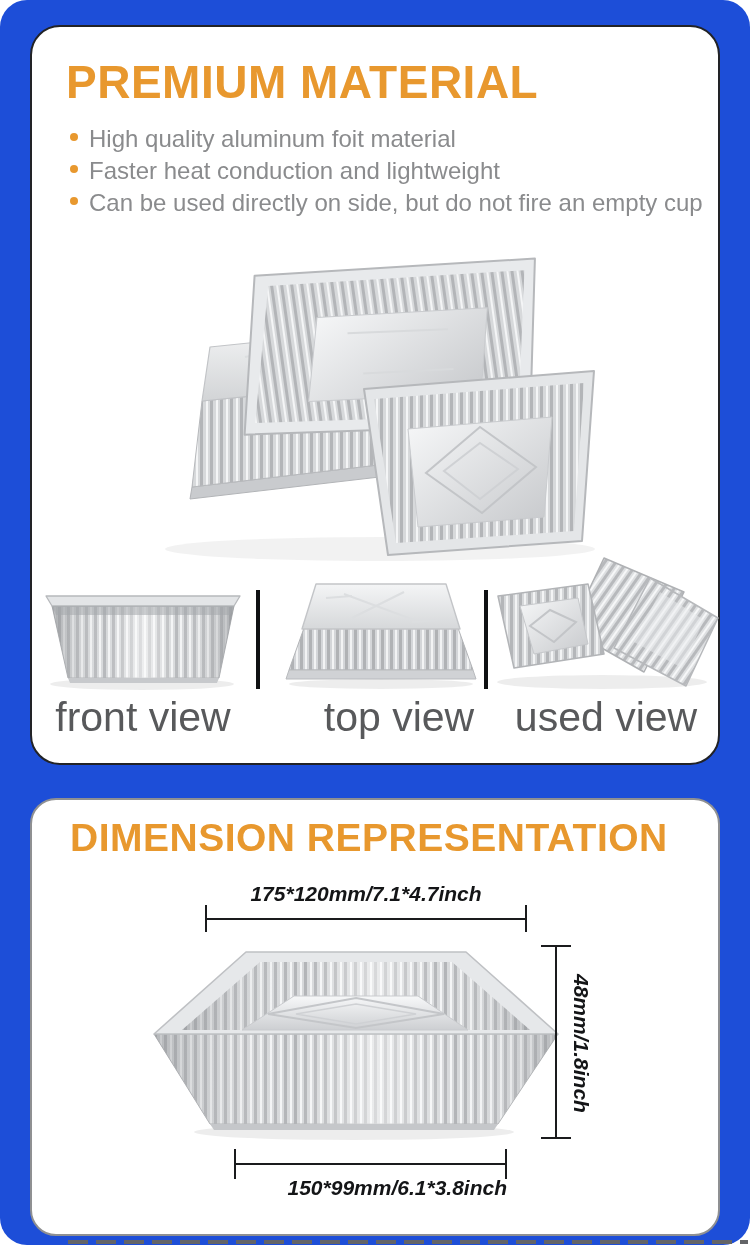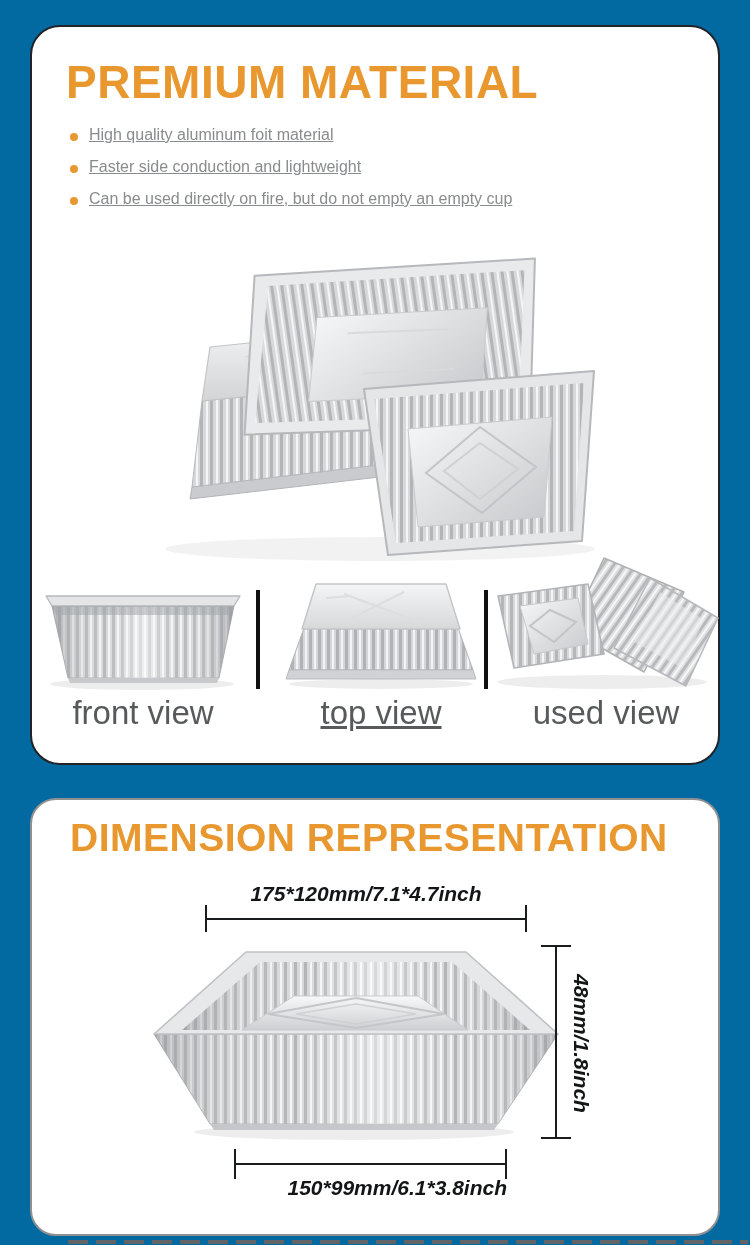--- a/index.html
+++ b/index.html
@@ -1,51 +1,51 @@
 <!DOCTYPE html>
 <html><head>
 <meta charset="utf-8">
 <style>
   * { margin:0; padding:0; box-sizing:border-box; }
   html,body { width:750px; height:1245px; background:#ffffff; overflow:hidden;
               font-family:"Liberation Sans", sans-serif; }
-  .canvas { position:relative; width:750px; height:1245px; background:#0369a1; }
+  .canvas { position:relative; width:750px; height:1245px; background:#1d4ed8;border-radius:27px; }
 
   .card { position:absolute; background:#fff; }
   .card1 { left:30px; top:25px; width:690px; height:740px;
            border:2px solid #222326; border-radius:30px; }
   .card2 { left:30px; top:798px; width:690px; height:438px;
            border:2px solid #8f9092; border-radius:26px; }
 
   .title { position:absolute; color:#E8982E; font-weight:800; line-height:1;
            letter-spacing:0.5px; white-space:nowrap; }
   .t1 { left:34px; top:32px; font-size:46px; }
   .t2 { left:38px; top:18px; font-size:39px; }
 
   .bullets { position:absolute; left:0; top:0; list-style:none; width:100%; }
   .bullet { position:absolute; left:38px; display:flex; align-items:flex-start; }
   .bullet.b0 { top:99px; } .bullet.b1 { top:131px; } .bullet.b2 { top:163px; }
   .dot { width:8px; height:8px; border-radius:50%; background:#E8982E;
          margin-top:7px; flex:0 0 8px; }
-  .btext { margin-left:11px; font-size:16px; color:#8a8b8d; line-height:1.1;
-           white-space:nowrap;text-decoration:underline; }
+  .btext { margin-left:11px; font-size:24px; color:#8a8b8d; line-height:1.1;
+           white-space:nowrap; }
 
   .main-photo { position:absolute; left:118px; top:202px; width:462px; height:336px; }
   .divider { position:absolute; top:563px; width:4px; height:99px; background:#101113; }
   .d1 { left:224px; } .d2 { left:452px; }
 
   .thumb { position:absolute; }
   .thumb.front { left:8px;  top:551px; width:206px; height:114px; }
   .thumb.top   { left:250px; top:545px; width:198px; height:120px; }
   .thumb.side  { left:460px; top:521px; width:228px; height:144px; }
 
-  .vlabel { position:absolute; top:668px; font-size:33px; color:#58595b;
+  .vlabel { position:absolute; top:668px; font-size:41px; color:#58595b;
             text-align:center; line-height:1.1; }
   .vl0 { left:8px;  width:206px; }
-  .vl1 { left:250px; width:198px;text-decoration:underline; }
+  .vl1 { left:268px; width:198px; }
   .vl2 { left:460px; width:228px; }
 
   
   .dim-text { position:absolute; font-size:21px; font-weight:700; color:#141517;
               white-space:nowrap;font-style:italic; }
   .dim-top-label { left:173px; top:82px; width:322px; text-align:center; }
   .dim-bottom-label { left:202px; top:376px; width:273px; text-align:right; }
   .dim-right-label { left:534px; top:145px; height:196px; width:30px;
                      writing-mode:vertical-rl; text-align:center; line-height:30px; }
 
@@ -78,25 +78,25 @@
   <section class="card card1">
     <h1 class="title t1">PREMIUM MATERIAL</h1>
 
     <ul class="bullets">
       <li class="bullet b0">
         <span class="dot"></span>
         <span class="btext">High quality aluminum foit material</span>
       </li>
       <li class="bullet b1">
         <span class="dot"></span>
-        <span class="btext">Faster side conduction and lightweight</span>
+        <span class="btext">Faster heat conduction and lightweight</span>
       </li>
       <li class="bullet b2">
         <span class="dot"></span>
-        <span class="btext">Can be used directly on fire, but do not empty an empty cup</span>
+        <span class="btext">Can be used directly on side, but do not fire an empty cup</span>
       </li>
     </ul>
 
     <div class="main-photo">
       <svg viewBox="0 0 462 336" xmlns="http://www.w3.org/2000/svg">
         <defs>
           <pattern id="m-ribs" width="10" height="12" patternUnits="userSpaceOnUse">
             <rect width="10" height="12" fill="#d7d9db"></rect>
             <rect width="3" height="12" fill="#b3b5b8"></rect>
             <rect x="6" width="2" height="12" fill="#f4f5f6"></rect>

